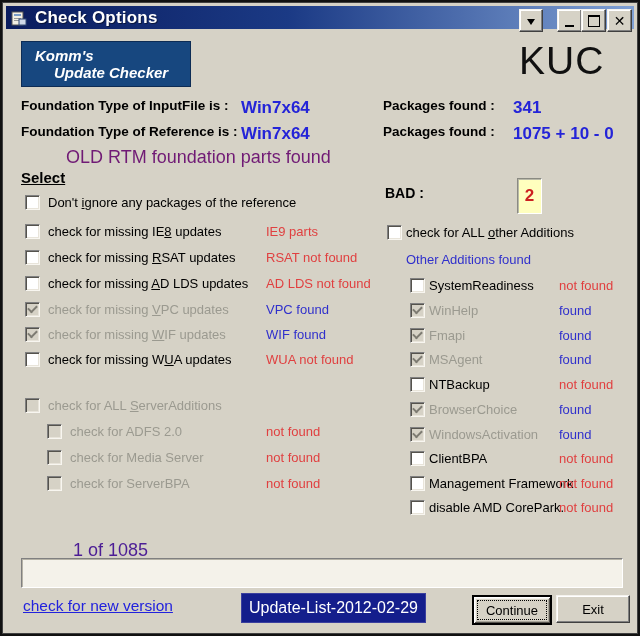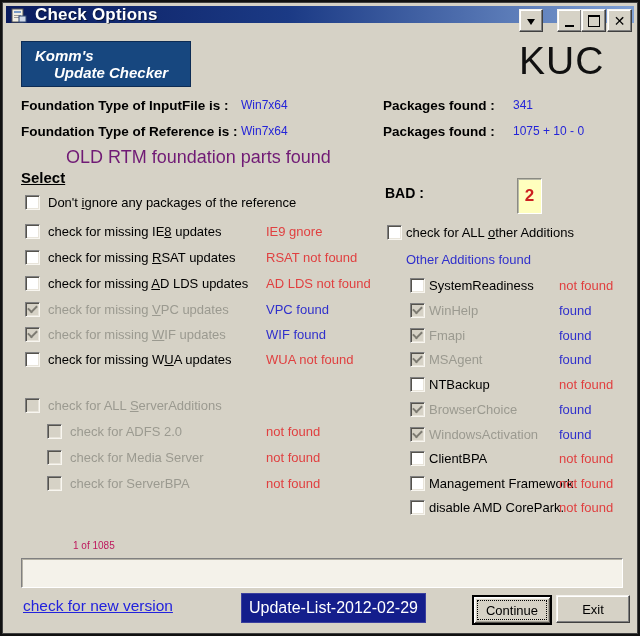--- a/index.html
+++ b/index.html
@@ -3,21 +3,21 @@
 <meta charset="utf-8">
 <style>
   html,body{margin:0;padding:0;}
   body{
     width:640px;height:636px;position:relative;background:#111;
     font-family:"Liberation Sans",sans-serif;overflow:hidden;
   }
   .window{position:absolute;inset:2px;background:#d6d2c6;border:1px solid #404040;}
   
   .titlebar{
-    position:absolute;left:3px;top:3px;right:3px;height:17px;
+    position:absolute;left:3px;top:3px;right:3px;height:23px;
     background:linear-gradient(90deg,#0a1c5e 0%,#16357f 40%,#49underline 0%,#7fa0d4 100%);
     background:linear-gradient(90deg,#0a1c5e 0%,#1b3a85 45%,#7fa0d4 100%);
     display:flex;align-items:center;
   }
   .app-icon{width:18px;height:18px;margin-left:4px;display:inline-block;}
   .win-title{color:#fff;font-weight:bold;font-size:17px;margin-left:7px;letter-spacing:.2px;
     text-shadow:1px 1px 0 rgba(0,0,0,.45);}
   .tb-btn{
     position:absolute;top:3px;width:23px;height:21px;background:#d6d2c6;
     border:1px solid;border-color:#f5f3ee #404040 #404040 #f5f3ee;
@@ -37,21 +37,21 @@
     position:absolute;left:18px;top:38px;width:168px;height:44px;background:#17477f;
     color:#fff;font-style:italic;font-weight:bold;font-size:15px;
     border:1px solid #0d2c55;
   }
   .logo-box .l1{position:absolute;left:13px;top:5px;}
   .logo-box .l2{position:absolute;left:32px;top:22px;}
   .heading{position:absolute;left:218px;top:42px;font-size:24px;color:#e02828;white-space:nowrap;}
   .kuc{position:absolute;left:516px;top:36px;font-size:39px;color:#101010;letter-spacing:1px;}
   
   .info-lbl{position:absolute;font-size:13.5px;font-weight:bold;color:#000;white-space:nowrap;}
-  .info-val{position:absolute;font-size:12px;font-weight:normal;color:#2424d8;white-space:nowrap;}
+  .info-val{position:absolute;font-size:17px;font-weight:bold;color:#2424d8;white-space:nowrap;}
   .warning{position:absolute;left:63px;top:144px;font-size:18px;color:#701a75;white-space:nowrap;}
   .select-hd{position:absolute;left:18px;top:166px;font-size:15px;font-weight:bold;text-decoration:underline;color:#000;}
   .bad-lbl{position:absolute;left:382px;top:182px;font-size:14px;font-weight:bold;color:#000;}
   .bad-box{
     position:absolute;left:514px;top:175px;width:23px;height:34px;background:#ffffbe;
     border:1px solid;border-color:#8a8a82 #fff #fff #8a8a82;
     box-shadow:inset 1px 1px 0 #b9b9a8;
     color:#cc2020;font-weight:bold;font-size:17px;text-align:center;line-height:34px;
   }
   
@@ -72,21 +72,21 @@
   .row .status{position:absolute;top:0;white-space:nowrap;}
   .row.status-red .status{color:#e04040;}
   .row.status-blue .status{color:#3030cc;}
   .l-main .cb{left:22px;} .l-main .lbl{left:45px;} .l-main .status{left:263px;}
   .l-sub  .cb{left:44px;} .l-sub  .lbl{left:67px;} .l-sub  .status{left:263px;}
   .r-main .cb{left:384px;} .r-main .lbl{left:403px;}
   .r-sub  .cb{left:407px;} .r-sub  .lbl{left:426px;} .r-sub  .status{left:556px;}
   .other-note{position:absolute;left:403px;top:249px;font-size:13px;color:#3030cc;white-space:nowrap;}
   
   .progress-title{position:absolute;left:18px;top:515px;font-size:14.5px;font-weight:bold;color:#000;}
-  .progress-count{position:absolute;left:70px;top:537px;font-size:10px;color:#be185d;}
+  .progress-count{position:absolute;left:70px;top:537px;font-size:18px;color:#4c1d95;}
   .progress-bar{
     position:absolute;left:18px;top:555px;width:600px;height:28px;background:#f4f2ea;
     border:1px solid;border-color:#808080 #fff #fff #808080;
     box-shadow:inset 1px 1px 0 #b5b2a6;
   }
   .link{position:absolute;left:20px;top:594px;font-size:15.5px;color:#2222dd;text-decoration:underline;cursor:pointer;}
   .list-box{
     position:absolute;left:238px;top:590px;width:183px;height:28px;background:#141e8c;
     color:#fff;font-size:16px;text-align:center;line-height:28px;border:1px solid #3a3f9e;
   }
@@ -156,21 +156,21 @@
   <span class="bad-lbl">BAD :</span>
   <div class="bad-box">2</div>
 
   <div class="row l-main" style="top:192px">
     <span class="cb"></span>
     <span class="lbl">Don't <u>i</u>gnore any packages of the reference</span>
   </div>
   <div class="row l-main status-red" style="top:221px">
     <span class="cb"></span>
     <span class="lbl">check for missing  IE<u>8</u>  updates</span>
-    <span class="status">IE9 gnore</span>
+    <span class="status">IE9 parts</span>
   </div>
   <div class="row l-main status-red" style="top:247px">
     <span class="cb"></span>
     <span class="lbl">check for missing  <u>R</u>SAT updates</span>
     <span class="status">RSAT not found</span>
   </div>
   <div class="row l-main status-red" style="top:273px">
     <span class="cb"></span>
     <span class="lbl">check for missing  <u>A</u>D LDS updates</span>
     <span class="status">AD LDS not found</span>

